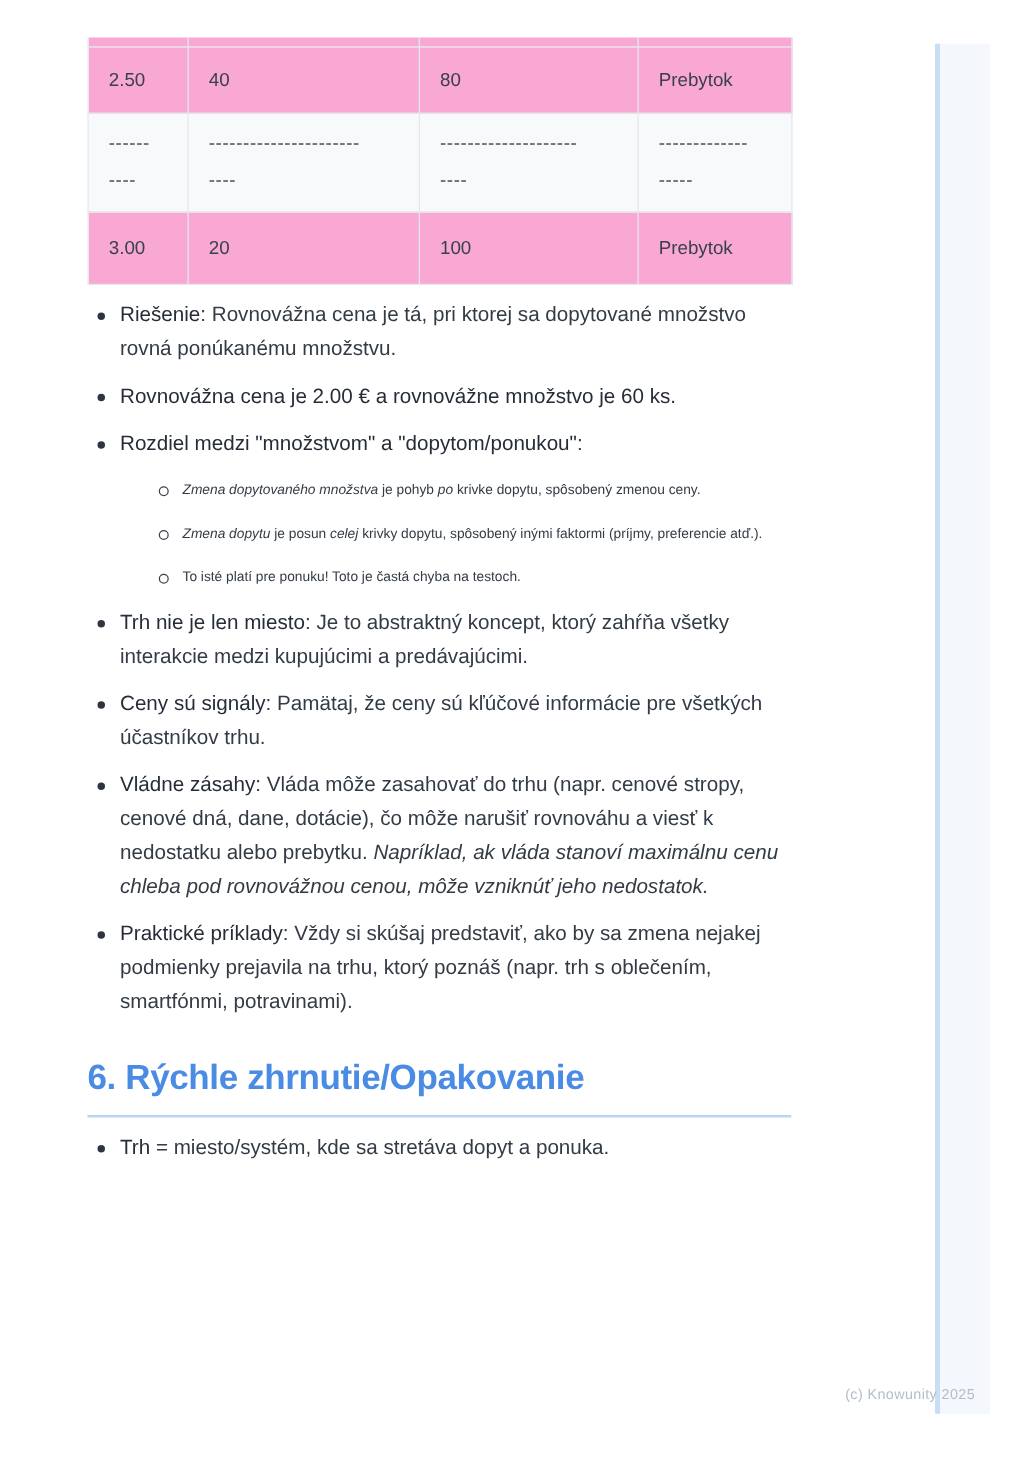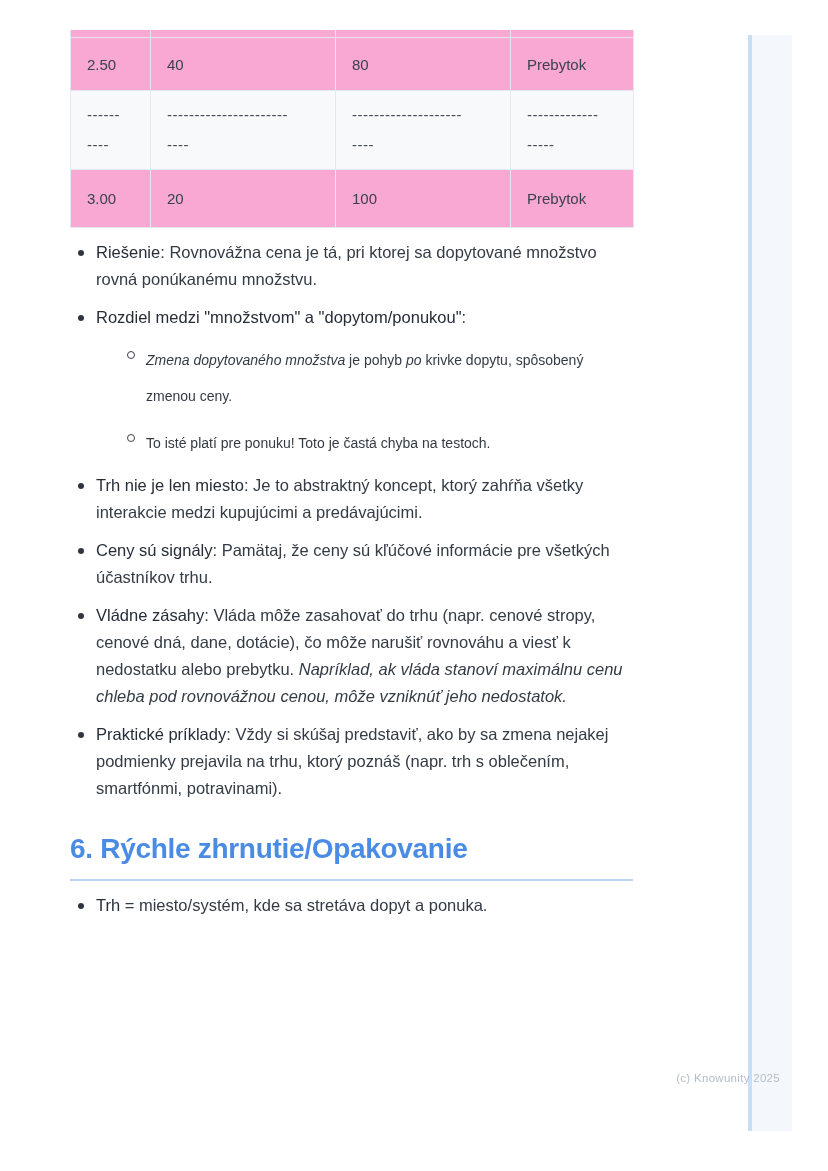--- a/index.html
+++ b/index.html
@@ -33,41 +33,41 @@
   ul.blist{list-style:none;margin:0;padding:0;}
   ul.blist > li{
     position:relative;padding-left:26px;margin-top:11px;
     font-size:16.5px;line-height:27px;
   }
   ul.blist > li::before{
     content:"";position:absolute;left:8px;top:11px;
     width:6px;height:6px;border-radius:50%;background:#2e3540;
   }
   ul.sublist{list-style:none;margin:0;padding:0 0 0 26px;}
-  ul.sublist > li{position:relative;padding-left:24px;margin-top:11px;font-size:14px;line-height:36px;}
+  ul.sublist > li{position:relative;padding-left:24px;margin-top:11px;font-size:11px;line-height:24px;}
   ul.sublist > li::before{
     content:"";position:absolute;left:5px;top:9px;
     width:6px;height:6px;border-radius:50%;background:#ffffff;border:1.5px solid #3a414b;
   }
   .seg-b{font-weight:400;color:#262d38;}
   .seg-i{font-style:italic;}
 
   
   h2.sec{
     margin:30px 0 0 0;padding:0 0 13px 0;
     font-size:28px;line-height:34px;font-weight:700;
     color:#4a8be4;letter-spacing:-0.3px;
     border-bottom:2px solid #b8d5f3;
   }
   .after-heading{margin-top:18px;}
   .solution-list{margin-top:24px;}
 
   
   .watermark{
-    position:absolute;top:1072px;right:48px;
+    position:absolute;top:1110px;right:48px;
     font-size:11.5px;color:#b4bdc9;letter-spacing:0.3px;
   }
 </style>
 </head>
 <body>
 
 <div class="page">
 
   <div class="content">
 
@@ -113,28 +113,30 @@
           <td>3.00</td>
           <td>20</td>
           <td>100</td>
           <td>Prebytok</td>
         </tr>
       </tbody>
     </table>
 
     <ul class="blist solution-list">
       <li><span class="seg-b">Riešenie</span><span>: Rovnovážna cena je tá, pri ktorej sa dopytované množstvo rovná ponúkanému množstvu.</span></li>
+      <li><span class="seg-b">Rovnovážna cena je 2.00 € a rovnovážne množstvo je 60 ks.</span></li>
     </ul>
 
 
     <ul class="blist after-heading">
       <li>
         <span><span class="seg-b">Rozdiel medzi "množstvom" a "dopytom/ponukou"</span><span>:</span></span>
         <ul class="sublist">
           <li><span class="seg-i">Zmena dopytovaného množstva</span><span> je pohyb </span><span class="seg-i">po</span><span> krivke dopytu, spôsobený zmenou ceny.</span></li>
+          <li><span class="seg-i">Zmena dopytu</span><span> je posun </span><span class="seg-i">celej</span><span> krivky dopytu, spôsobený inými faktormi (príjmy, preferencie atď.).</span></li>
           <li><span>To isté platí pre ponuku! Toto je častá chyba na testoch.</span></li>
         </ul>
       </li>
       <li><span class="seg-b">Trh nie je len miesto</span><span>: Je to abstraktný koncept, ktorý zahŕňa všetky interakcie medzi kupujúcimi a predávajúcimi.</span></li>
       <li><span class="seg-b">Ceny sú signály</span><span>: Pamätaj, že ceny sú kľúčové informácie pre všetkých účastníkov trhu.</span></li>
       <li><span class="seg-b">Vládne zásahy</span><span>: Vláda môže zasahovať do trhu (napr. cenové stropy, cenové dná, dane, dotácie), čo môže narušiť rovnováhu a viesť k nedostatku alebo prebytku. </span><span class="seg-i">Napríklad, ak vláda stanoví maximálnu cenu chleba pod rovnovážnou cenou, môže vzniknúť jeho nedostatok.</span></li>
       <li><span class="seg-b">Praktické príklady</span><span>: Vždy si skúšaj predstaviť, ako by sa zmena nejakej podmienky prejavila na trhu, ktorý poznáš (napr. trh s oblečením, smartfónmi, potravinami).</span></li>
     </ul>
 
     <h2 class="sec">6. Rýchle zhrnutie/Opakovanie</h2>

